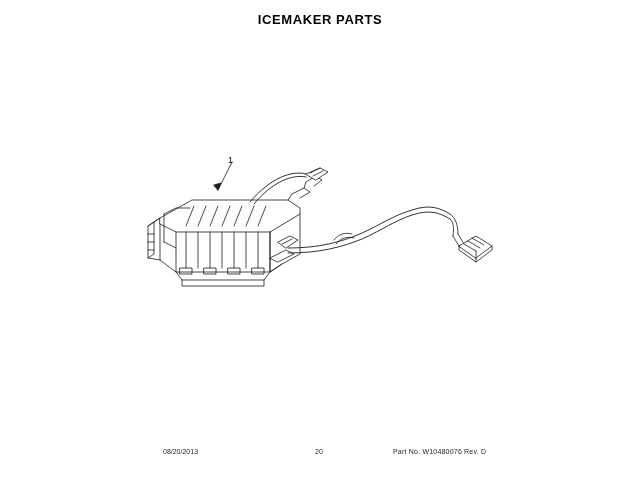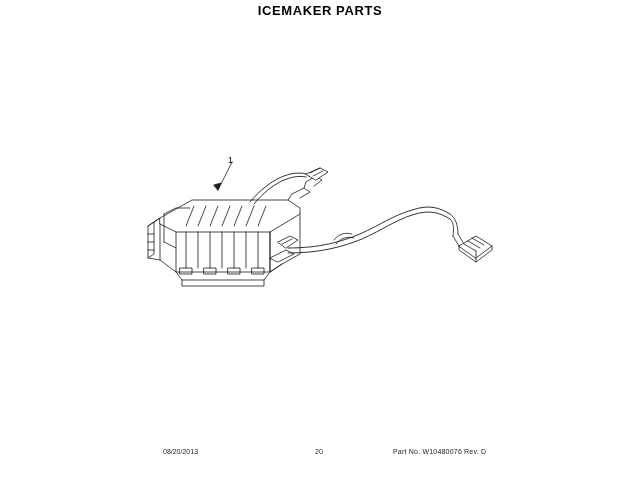--- a/index.html
+++ b/index.html
@@ -18,21 +18,21 @@
   .page {
     position: absolute;
     left: 0; top: 0;
     width: 640px;
     height: 480px;
     background: #ffffff;
   }
   .title {
     position: absolute;
     left: 0;
-    top: 3px;
+    top: 12px;
     width: 640px;
     text-align: center;
     font-size: 13px;
     font-weight: bold;
     letter-spacing: 0.6px;
     color: #000000;
   }
   .diagram-area {
     position: absolute;
     left: 120px;

